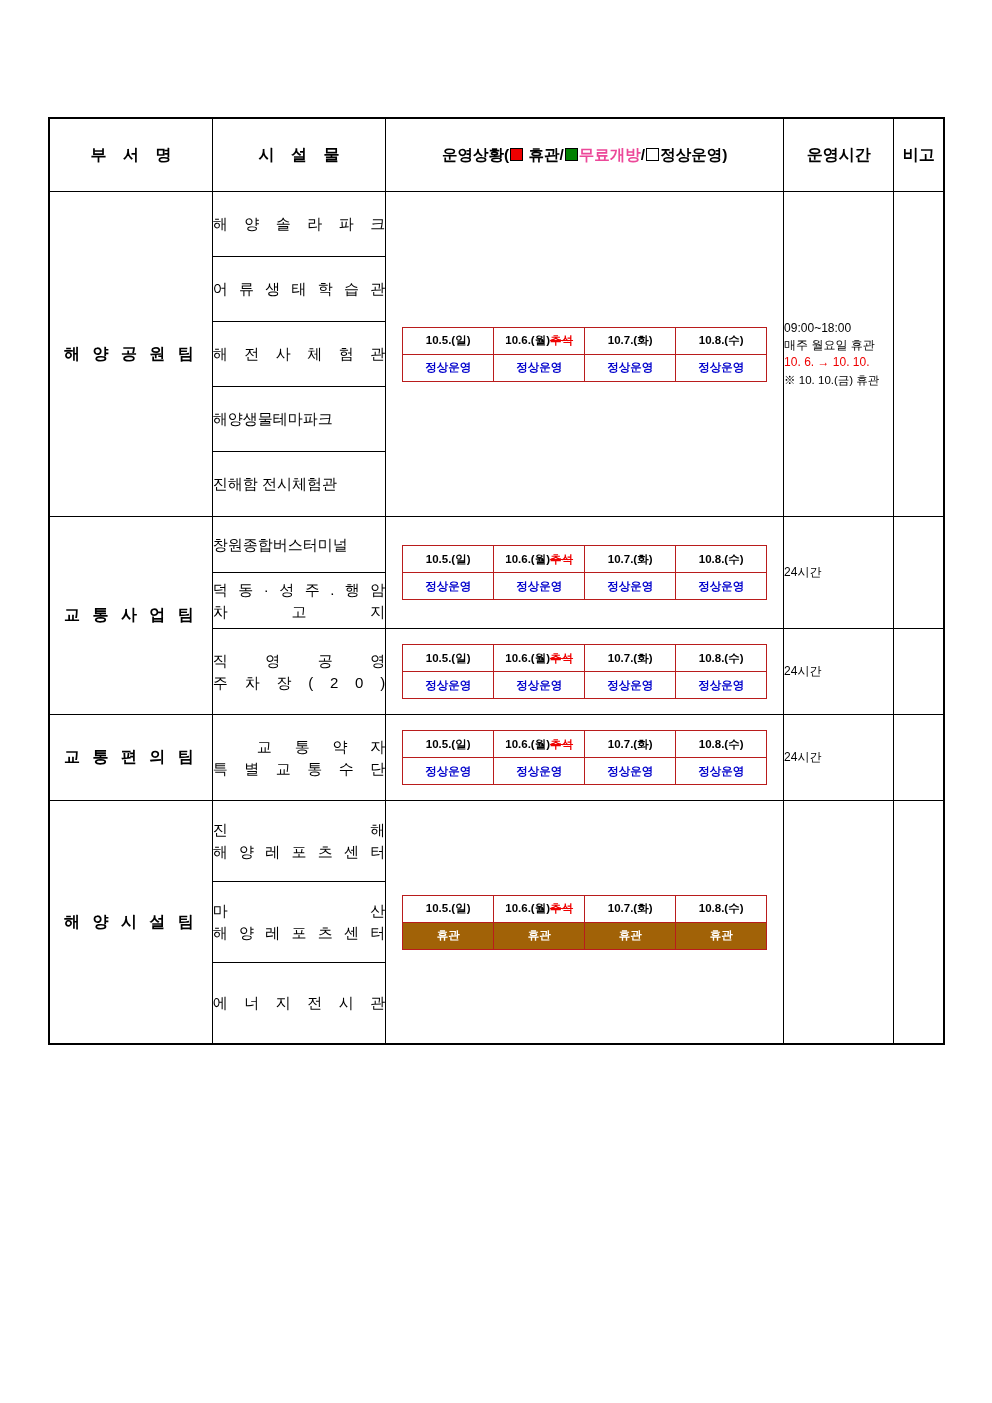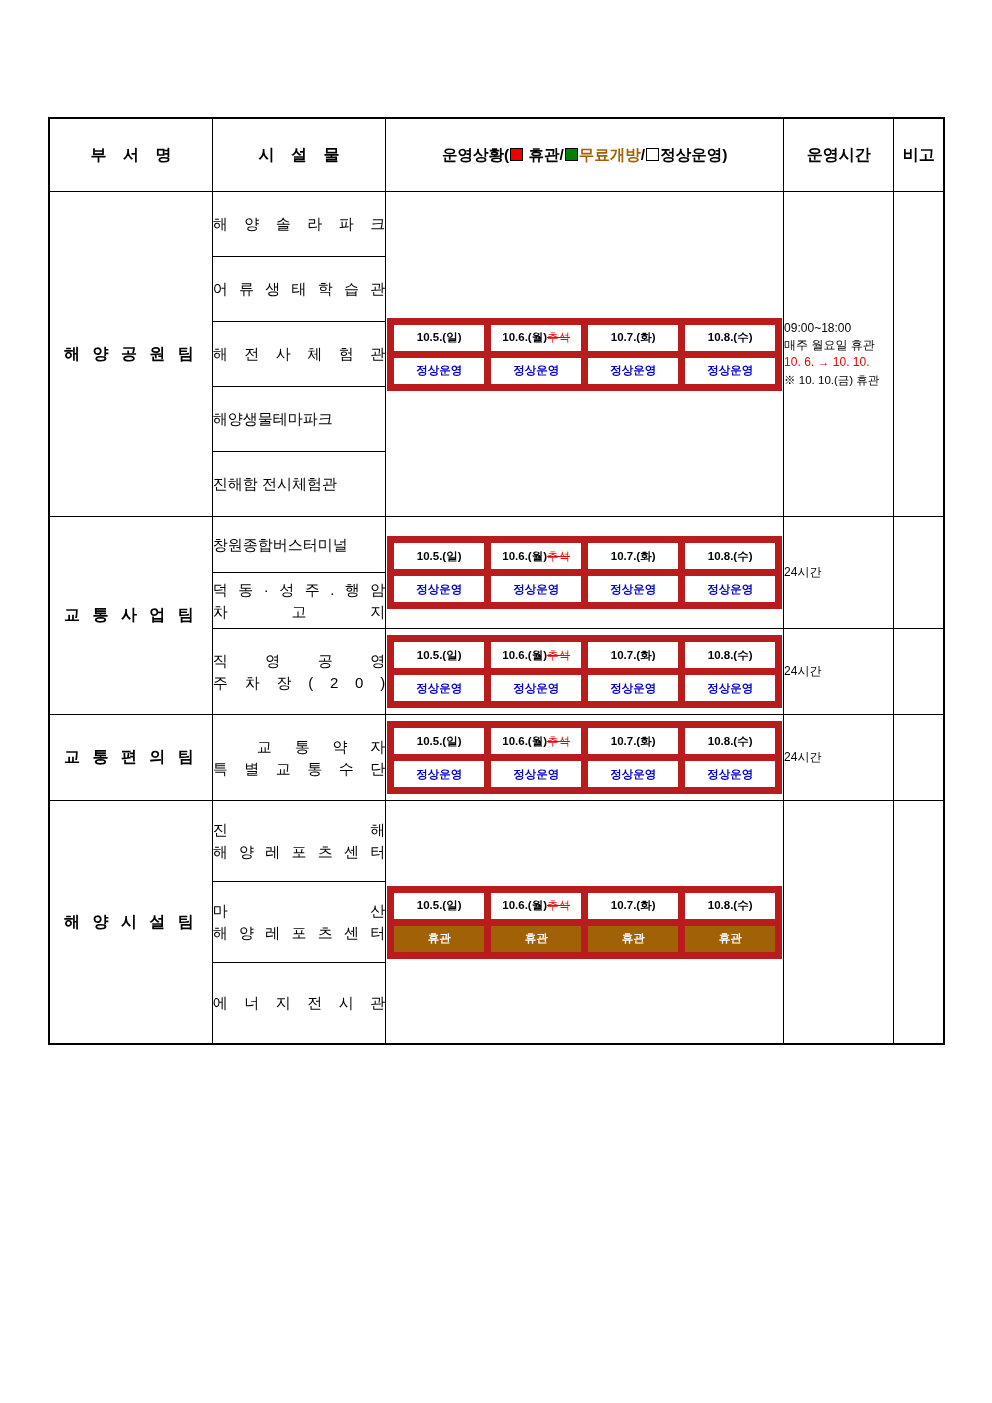--- a/index.html
+++ b/index.html
@@ -60,21 +60,21 @@
     display: inline-block;
     width: 11px;
     height: 11px;
     border: 1px solid #000;
     vertical-align: -1px;
     margin: 0 1px;
   }
   .sw-red { background: #ee0000; }
   .sw-green { background: #008000; }
   .sw-white { background: #ffffff; }
-  .txt-green { color: #a16207; }
+  .txt-green { color: #ec4899; }
 
   td.dept {
     text-align: center;
     font-size: 16px;
     font-weight: bold;
     letter-spacing: 4px;
     padding-left: 4px;
   }
   td.fac {
     font-size: 15px;
@@ -107,41 +107,41 @@
     display: flex;
     align-items: center;
     justify-content: center;
     height: 100%;
   }
   table.mini {
     border-collapse: collapse;
     margin: 6px auto;
   }
   table.mini td {
-    border: 7px solid #b91c1c;
+    border: 1px solid #b91c1c;
     width: 88px;
     height: 24px;
     text-align: center;
     font-size: 11.5px;
     font-weight: bold;
     color: #000;
   }
   table.mini td.val {
     color: #0000cc;
     font-size: 11.5px;
     margin-top: 16px;
   }
   table.mini td.val.closed {
     background: #a16207;
     color: #ffffff;
   }
   .chuseok {
     color: #ee0000;
     text-decoration: line-through;
-    font-weight: normal;
+    font-weight: bold;
     text-align: center;
   }
   .holiday-note {
     color: #ee0000;
   }
 </style>
 </head>
 <body>
 
 <div class="page">

